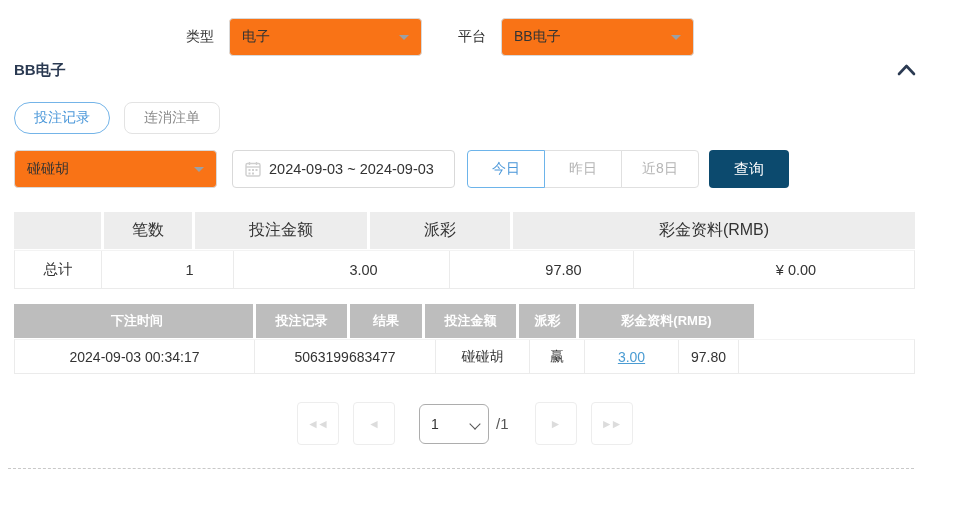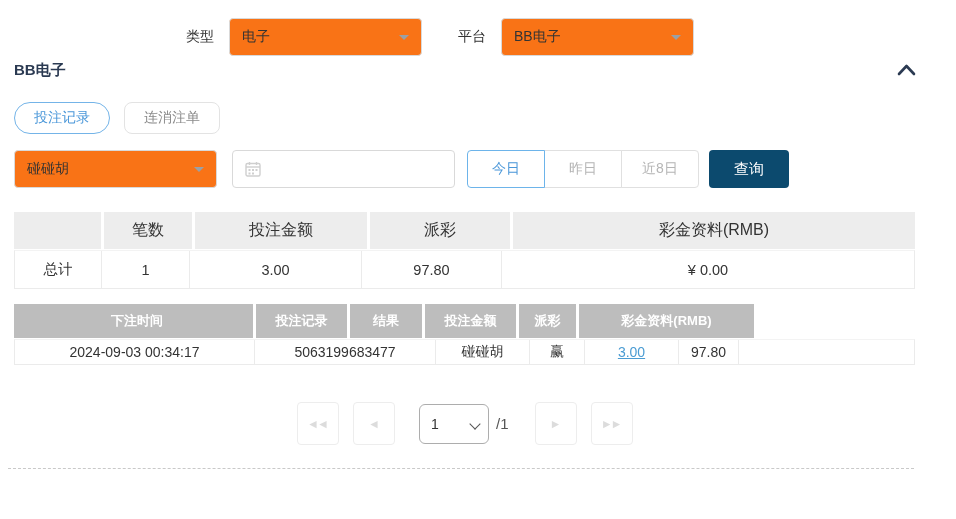--- a/index.html
+++ b/index.html
@@ -45,32 +45,32 @@
   .seg-active { border-color:#6db4ea; color:#4a97d9; position:relative; z-index:1; }
   .search-btn { margin-left:10px; width:80px; height:38px; background:#0c4a6e; color:#fff;
                 font-size:15px; border:none; border-radius:4px; display:flex; align-items:center;
                 justify-content:center; cursor:pointer; }
 
   
   .summary-table { position:absolute; left:14px; top:212px; width:901px; }
   .sum-head { display:flex; gap:3px; height:37px; }
   .sum-head .hcell { background:#ededed; display:flex; align-items:center; justify-content:center;
                      font-size:16px; color:#333; }
-  .sum-body { display:flex; height:39px; border:1px solid #ebebeb; border-top:1px solid #f3f3f3; margin-top:1px; }
+  .sum-body { display:flex; height:39px; border:1px solid #ebebeb; border-top:1px solid #f3f3f3; margin-top:1px;gap:44px; }
   .sum-body .bcell { display:flex; align-items:center; justify-content:center; font-size:14.5px; color:#333;
                      border-right:1px solid #ebebeb; }
   .sum-body .bcell:last-child { border-right:none; flex:1; }
   .w-c0 { width:87px; } .w-c1 { width:88px; } .w-c2 { width:172px; } .w-c3 { width:140px; } .w-c4 { flex:1; }
 
   
   .detail-table { position:absolute; left:14px; top:304px; width:901px; }
   .det-head { display:flex; gap:3px; height:34px; }
   .det-head .hcell { background:#bdbdbd; display:flex; align-items:center; justify-content:center;
                      font-size:13px; font-weight:bold; color:#fff; }
-  .det-row { display:flex; height:26px; border:1px solid #ebebeb; border-top:1px solid #f3f3f3; margin-top:1px; background:#fff; }
+  .det-row { display:flex; height:35px; border:1px solid #ebebeb; border-top:1px solid #f3f3f3; margin-top:1px; background:#fff; }
   .det-row .bcell { display:flex; align-items:center; justify-content:center; font-size:14px; color:#333;
                     border-right:1px solid #ebebeb; }
   .det-row .bcell:last-child { border-right:none; flex:1; }
   .d-c0 { width:240px; } .d-c1 { width:181px; } .d-c2 { width:94px; } .d-c3 { width:55px; }
   .d-c4 { width:94px; } .d-c5 { width:60px; } .d-c6 { flex:1; }
   .hd-c0 { width:239px;padding-left:7px; } .hd-c1 { width:178px; } .hd-c2 { width:91px; } .hd-c3 { width:72px; }
   .hd-c4 { width:91px; } .hd-c5 { width:57px; } .hd-c6 { width:175px; }
   .amount-link { color:#4b9cd3; text-decoration:underline; cursor:pointer; }
 
   
@@ -137,20 +137,21 @@
           <line x1="1" y1="6" x2="15" y2="6" stroke="#cfcfcf" stroke-width="1.4"></line>
           <line x1="4.5" y1="1" x2="4.5" y2="4" stroke="#cfcfcf" stroke-width="1.4"></line>
           <line x1="11.5" y1="1" x2="11.5" y2="4" stroke="#cfcfcf" stroke-width="1.4"></line>
           <rect x="3.5" y="8" width="2" height="2" fill="#cfcfcf"></rect>
           <rect x="7" y="8" width="2" height="2" fill="#cfcfcf"></rect>
           <rect x="10.5" y="8" width="2" height="2" fill="#cfcfcf"></rect>
           <rect x="3.5" y="11.5" width="2" height="2" fill="#cfcfcf"></rect>
           <rect x="7" y="11.5" width="2" height="2" fill="#cfcfcf"></rect>
         </svg>
       </span>
+      <span class="date-text">2024-09-03 ~ 2024-09-03</span>
     </div>
     <div class="seg-group">
       <div class="seg seg-active">
         <span>今日</span>
       </div>
       <div class="seg">
         <span>昨日</span>
       </div>
       <div class="seg">
         <span>近8日</span>

